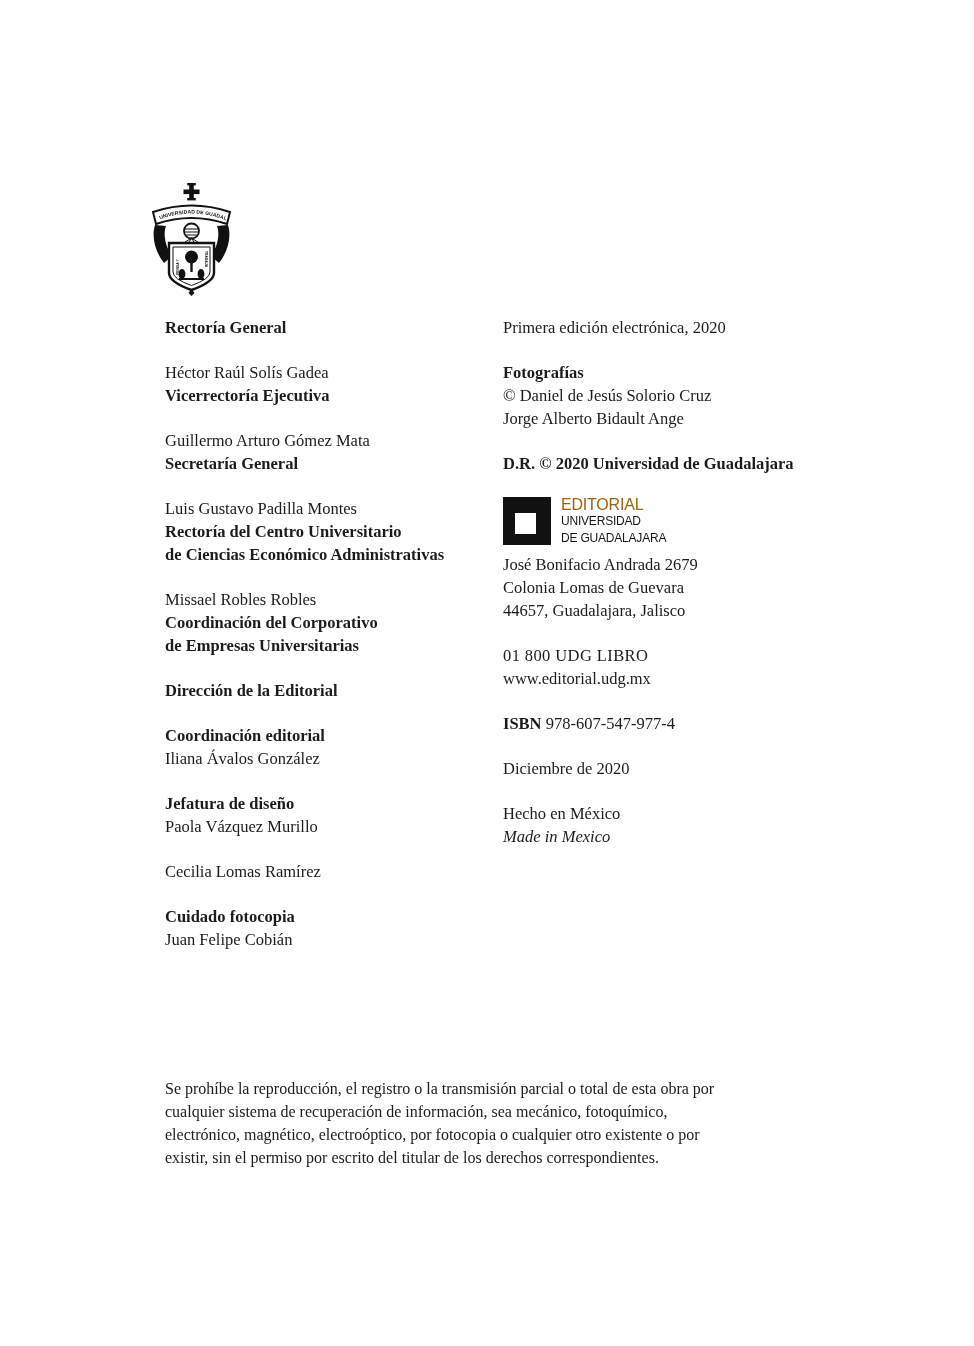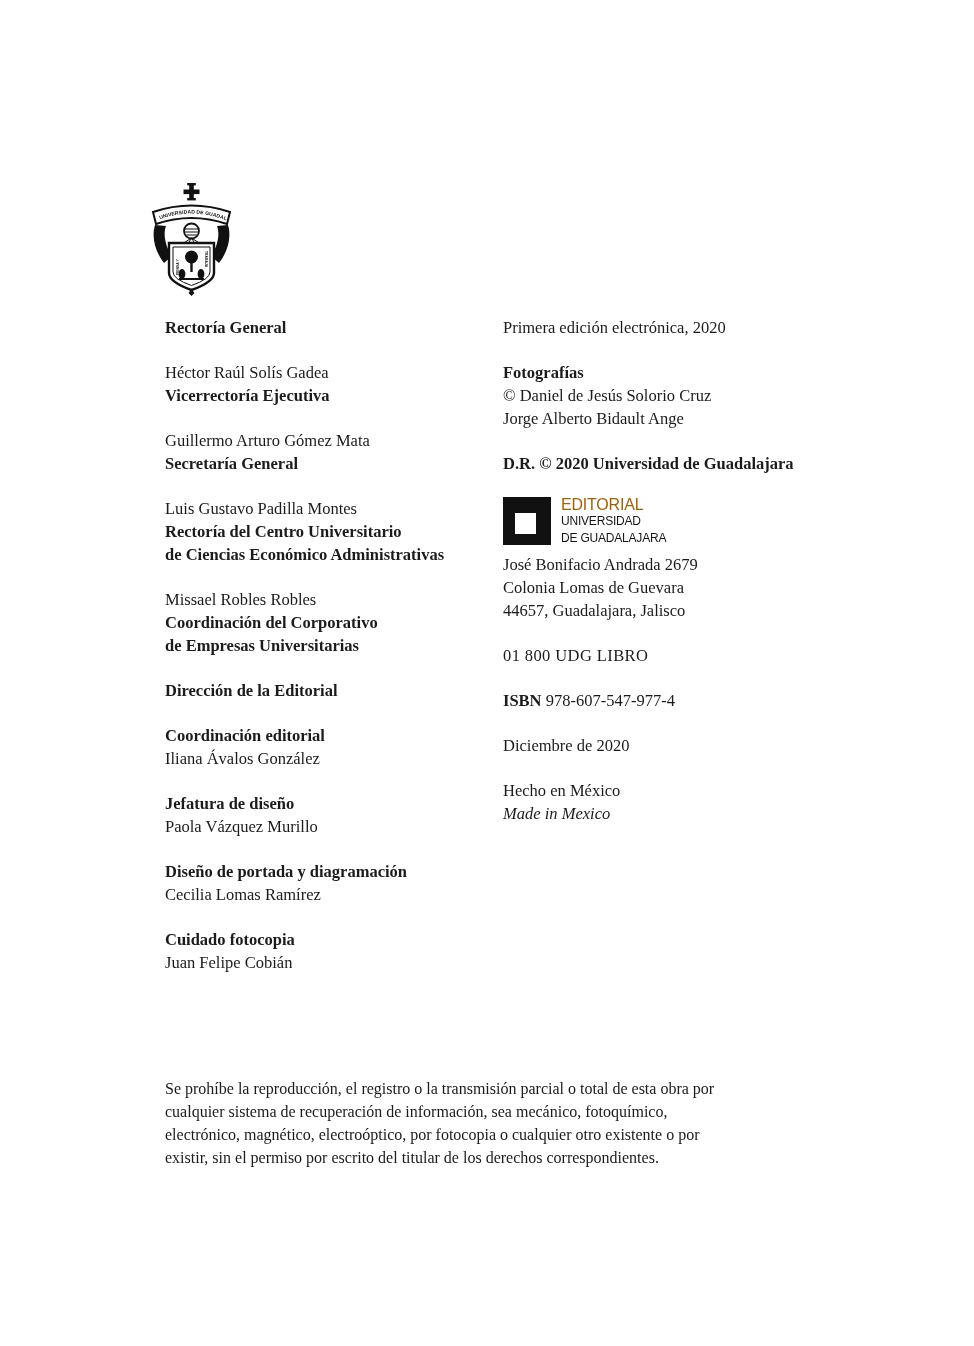--- a/index.html
+++ b/index.html
@@ -125,21 +125,20 @@
       <p class="b">Coordinación editorial</p>
       <p>Iliana Ávalos González</p>
     </div>
 
     <div class="block">
       <p class="b">Jefatura de diseño</p>
       <p>Paola Vázquez Murillo</p>
     </div>
 
     <div class="block">
-      <p class="b">Diseño de portada y diagramación</p>
       <p>Cecilia Lomas Ramírez</p>
     </div>
 
     <div class="block">
       <p class="b">Cuidado fotocopia</p>
       <p>Juan Felipe Cobián</p>
     </div>
 
   </div>
 
@@ -172,20 +171,21 @@
     </div>
 
     <div class="block">
       <p>José Bonifacio Andrada 2679</p>
       <p>Colonia Lomas de Guevara</p>
       <p>44657, Guadalajara, Jalisco</p>
     </div>
 
     <div class="block">
       <p class="phone">01 800 UDG LIBRO</p>
+      <p>www.editorial.udg.mx</p>
     </div>
 
     <div class="block">
       <p>
         <span class="b">ISBN</span>
         <span>978-607-547-977-4</span>
       </p>
     </div>
 
     <div class="block">

